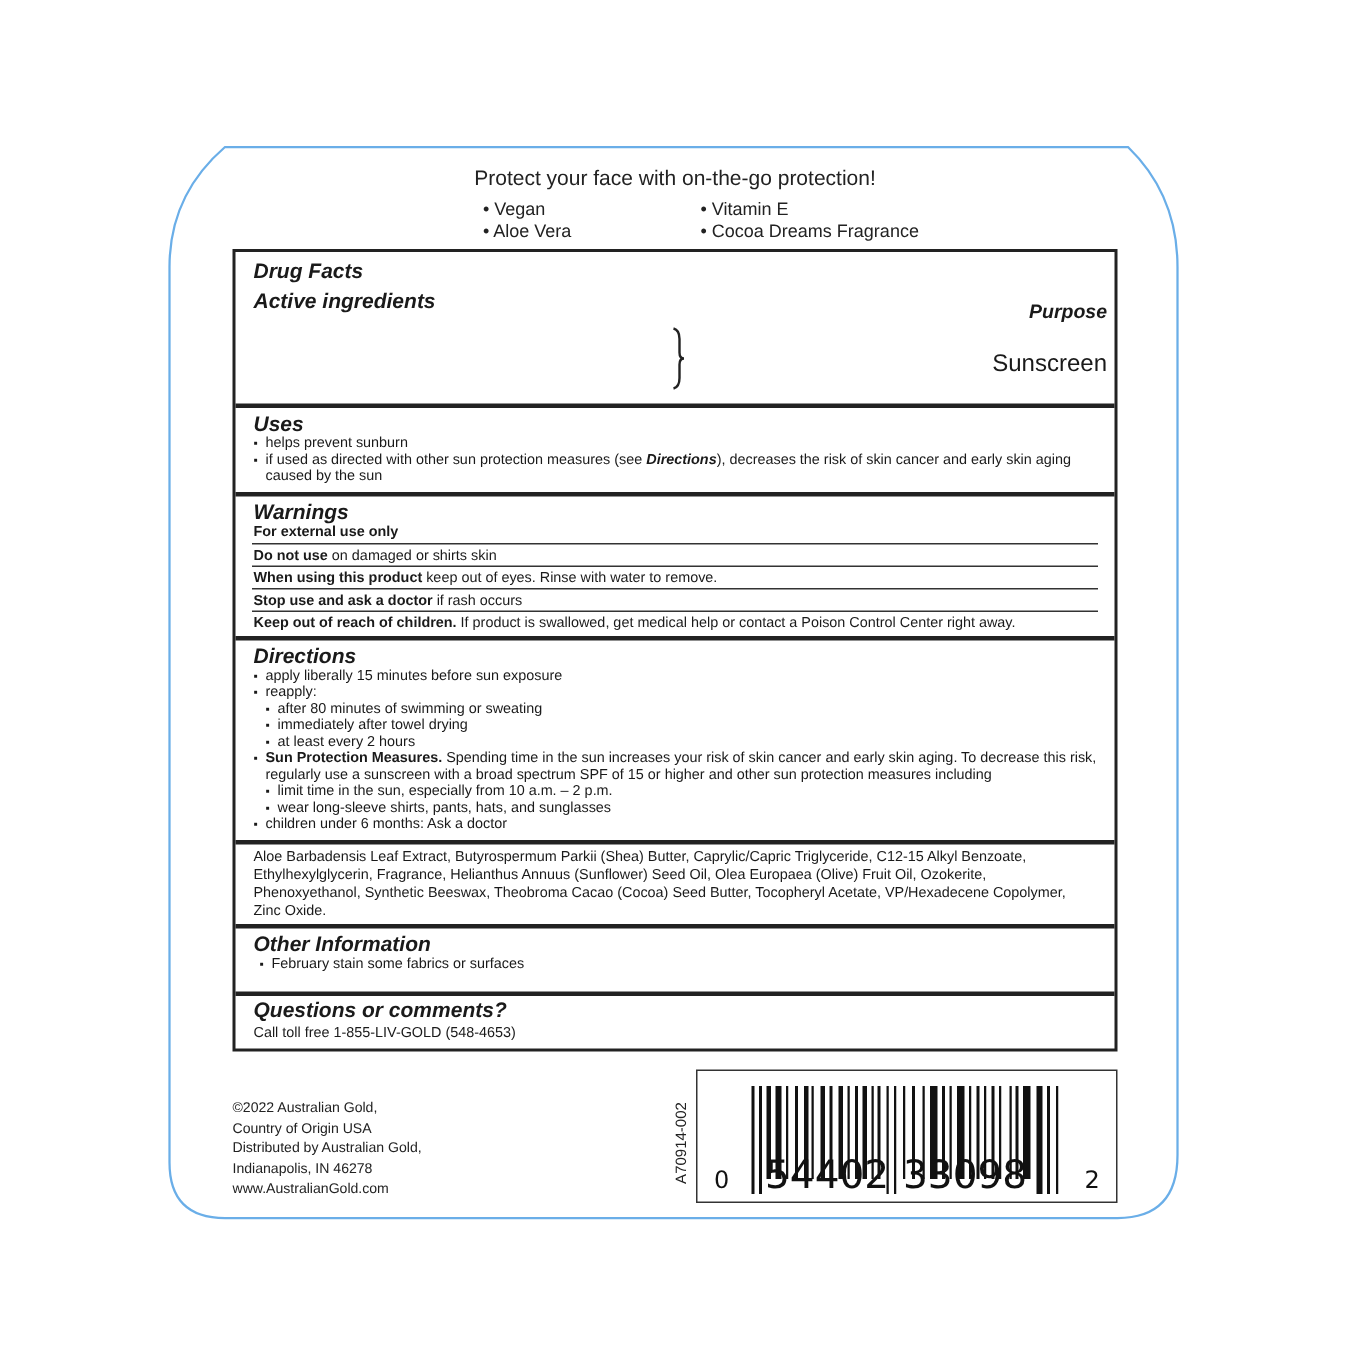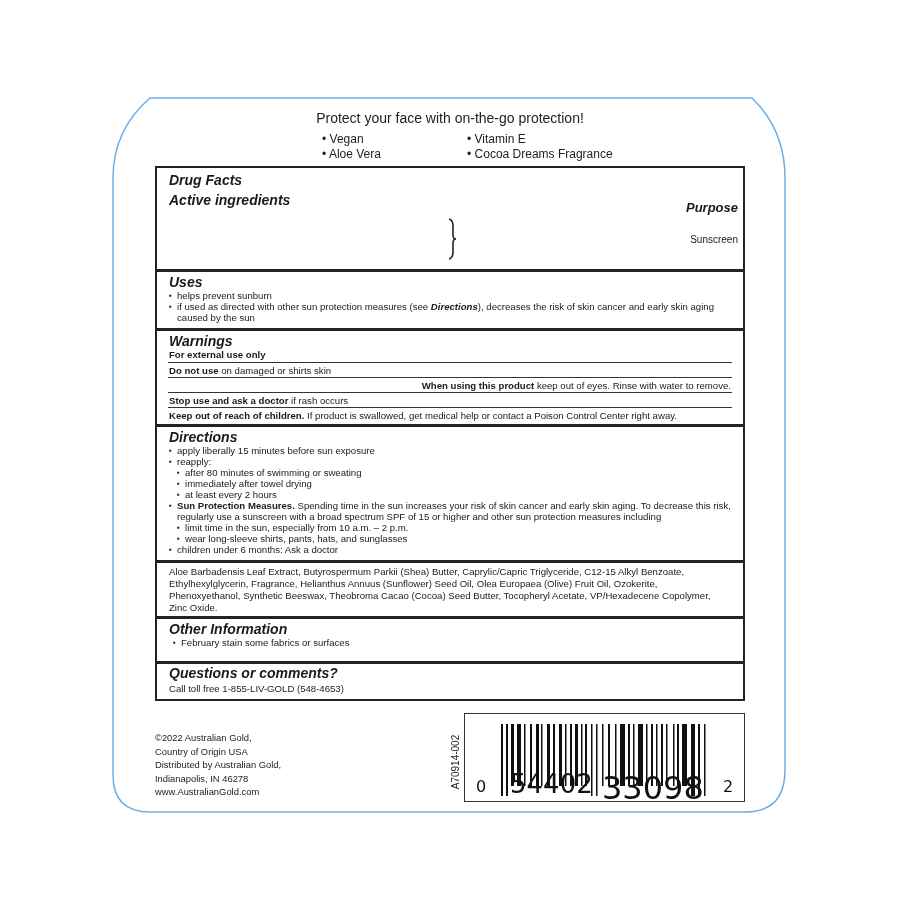--- a/index.html
+++ b/index.html
@@ -20,21 +20,21 @@
   .sec.bar { border-top: 3px solid #222; }
   .h1 { font-size: 14px; font-weight: bold; font-style: italic; line-height: 20px; }
   .h2 { font-size: 14px; font-weight: bold; font-style: italic; line-height: 15px; }
   .txt { font-size: 9.6px; line-height: 11px; }
   .txt b { font-weight: bold; }
   .li { position: relative; padding-left: 8px; }
   .li::before { content: "\25AA"; position: absolute; left: 0; top: 0; font-size: 8px; }
   .li.sub { margin-left: 8px; }
   .rule { border-top: 1px solid #333; margin: 0 -1px; }
   .purpose-h { position: absolute; right: 5px; top: 30px; font-size: 13px; font-weight: bold; font-style: italic; }
-  .purpose-v { position: absolute; right: 5px; top: 64px; font-size: 10px; }
+  .purpose-v { position: absolute; right: 5px; top: 64px; font-size: 16px; }
   .brace { position: absolute; left: 291px; top: 48px; width: 10px; height: 42px; }
 
   .footer { position: absolute; left: 155px; top: 731px; font-size: 9.4px; line-height: 13.6px; color: #222; }
   .lotcode { position: absolute; left: 448px; top: 731px; width: 14px; height: 62px; }
   .lotcode span { position: absolute; left: 50%; top: 50%; transform: translate(-50%,-50%) rotate(-90deg);
                   white-space: nowrap; font-size: 10px; color: #222; }
   .barcode { position: absolute; left: 464px; top: 713px; width: 281px; height: 89px;
              border: 1px solid #333; box-sizing: border-box; }
   .barcode svg { position: absolute; left: 0; top: 0; }
   .bc-digit { position: absolute; font-family: "DejaVu Sans", sans-serif; color: #111; }
@@ -71,21 +71,21 @@
     <div class="txt li">helps prevent sunburn</div>
     <div class="txt li"><span>if used as directed with other sun protection measures (see </span><b style="font-style:italic;">Directions</b><span>), decreases the risk of skin cancer and early skin aging caused by the sun</span></div>
   </div>
 
   <div class="sec bar" style="top:160px;height:72px;padding-top:3px;">
     <div class="h2">Warnings</div>
     <div class="txt" style="padding-bottom:2px;"><b>For external use only</b></div>
     <div class="rule"></div>
     <div class="txt" style="padding:1.5px 0;"><b>Do not use</b><span> on damaged or shirts skin</span></div>
     <div class="rule"></div>
-    <div class="txt" style="padding:1.5px 0;text-align:right;"><b>When using this product</b><span> keep out of eyes. Rinse with water to remove.</span></div>
+    <div class="txt" style="padding:1.5px 0;"><b>When using this product</b><span> keep out of eyes. Rinse with water to remove.</span></div>
     <div class="rule"></div>
     <div class="txt" style="padding:1.5px 0;"><b>Stop use and ask a doctor</b><span> if rash occurs</span></div>
     <div class="rule"></div>
     <div class="txt" style="padding:1.5px 0;"><b>Keep out of reach of children.</b><span> If product is swallowed, get medical help or contact a Poison Control Center right away.</span></div>
   </div>
 
   <div class="sec bar" style="top:256px;height:136px;padding-top:3px;">
     <div class="h2">Directions</div>
     <div class="txt li">apply liberally 15 minutes before sun exposure</div>
     <div class="txt li">reapply:</div>
@@ -166,15 +166,15 @@
         <rect x="212" y="10" width="2" height="62"></rect>
       <rect x="217" y="10" width="5" height="62"></rect>
 
       <rect x="226" y="10" width="4" height="72"></rect>
         <rect x="233" y="10" width="2" height="72"></rect>
       <rect x="239" y="10" width="1.5" height="72"></rect>
     </g>
   </svg>
   <span class="bc-digit" style="left:11px;top:63px;font-size:16px;">0</span>
   <span class="bc-digit" style="left:45px;top:55px;font-size:26px;letter-spacing:0px;">54402</span>
-  <span class="bc-digit" style="left:137px;top:55px;font-size:32px;letter-spacing:0px;">33098</span>
+  <span class="bc-digit" style="left:137px;top:55px;font-size:26px;letter-spacing:0px;">33098</span>
   <span class="bc-digit" style="left:258px;top:63px;font-size:16px;">2</span>
 </div>
 
 </body></html>

